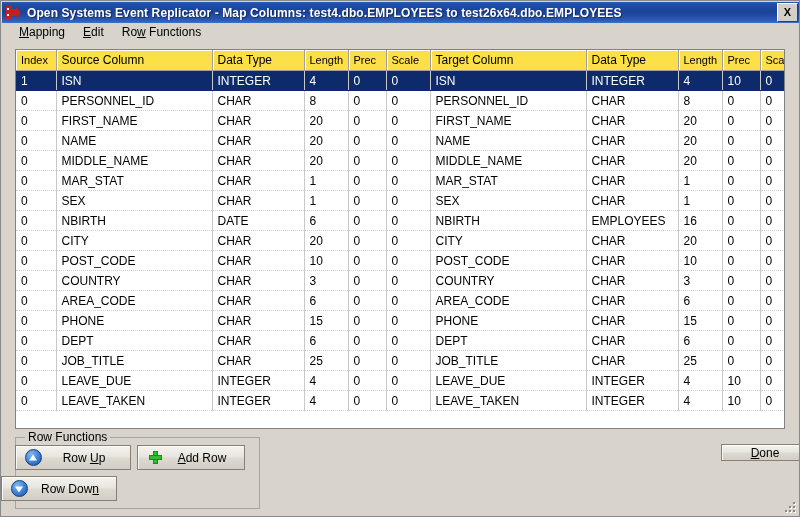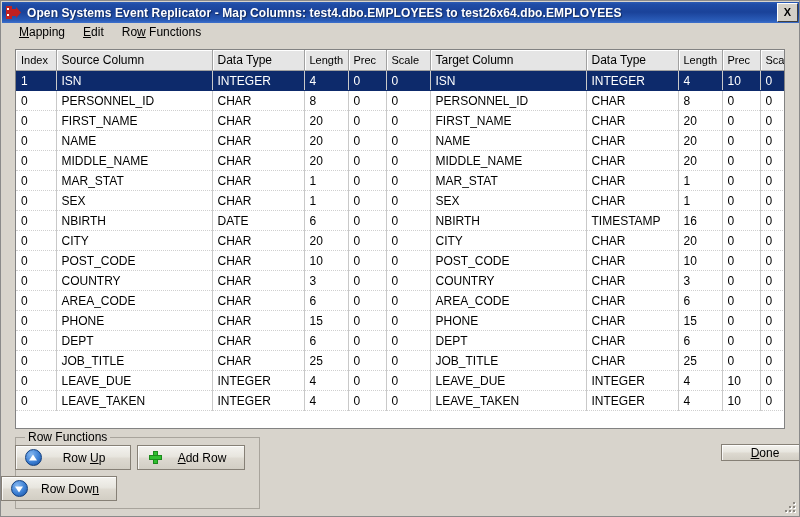--- a/index.html
+++ b/index.html
@@ -111,21 +111,21 @@
     box-sizing: border-box;
     overflow: hidden;
   }
   table.grid {
     border-collapse: collapse;
     width: 100%;
     table-layout: fixed;
     font-size: 12px;
   }
   table.grid th {
-    background: #e5e5e5;
+    background: #fde047;
     border-right: 1px solid #a0a0a0;
     border-bottom: 1px solid #a0a0a0;
     box-shadow: inset 1px 1px 0 #ffffff;
     font-weight: normal;
     text-align: left;
     padding: 3px 4px 3px 5px;
     height: 19px;
     box-sizing: border-box;
     color: #000;
     white-space: nowrap;
@@ -383,21 +383,21 @@
             <td class="sep-left">0</td>
           </tr>
           <tr>
             <td>0</td>
             <td class="sep-left">NBIRTH</td>
             <td class="sep-left">DATE</td>
             <td class="sep-left">6</td>
             <td class="sep-left">0</td>
             <td class="sep-left">0</td>
             <td class="sep-left">NBIRTH</td>
-            <td class="sep-left">TIMESTAMP</td>
+            <td class="sep-left">EMPLOYEES</td>
             <td class="sep-left">16</td>
             <td class="sep-left">0</td>
             <td class="sep-left">0</td>
           </tr>
           <tr>
             <td>0</td>
             <td class="sep-left">CITY</td>
             <td class="sep-left">CHAR</td>
             <td class="sep-left">20</td>
             <td class="sep-left">0</td>

